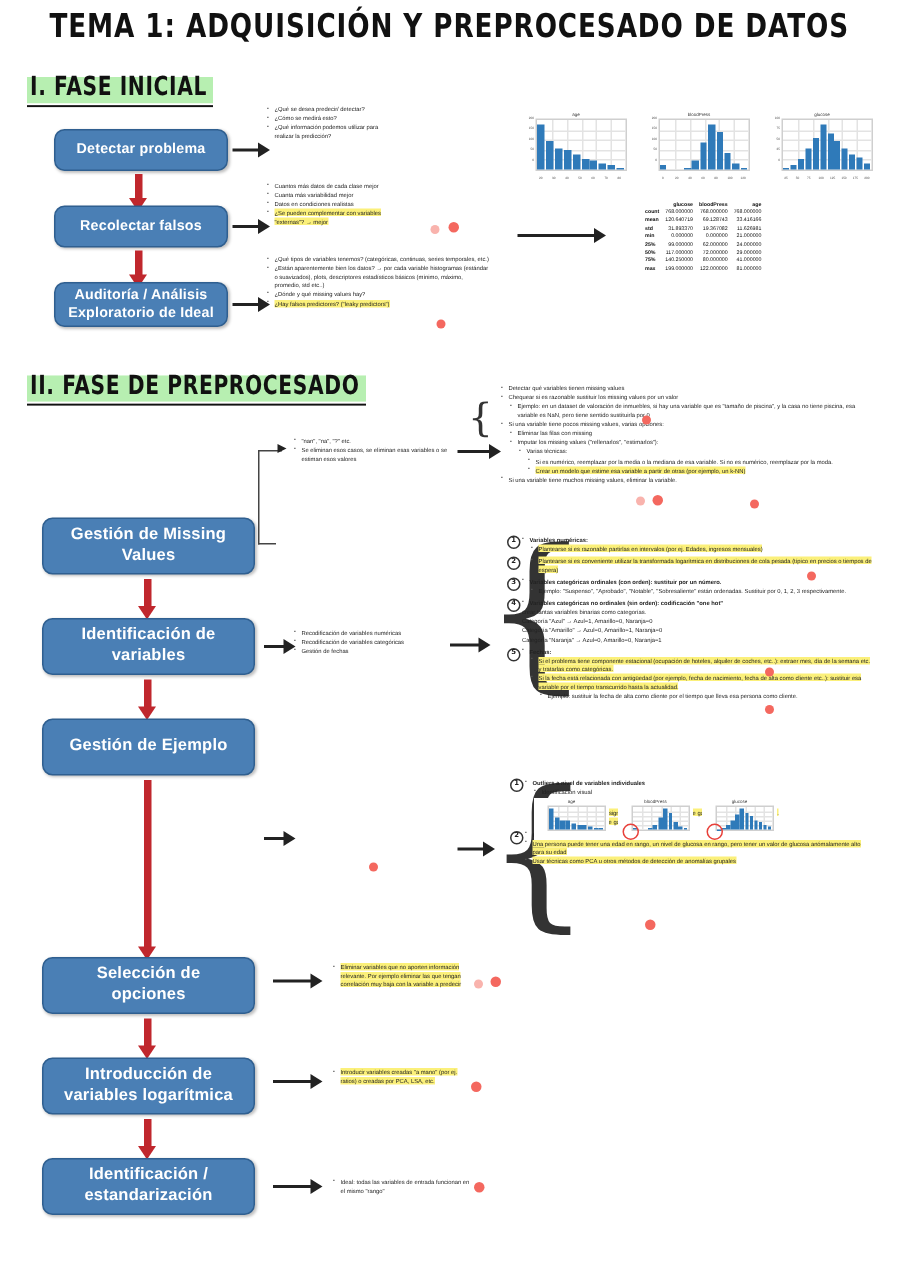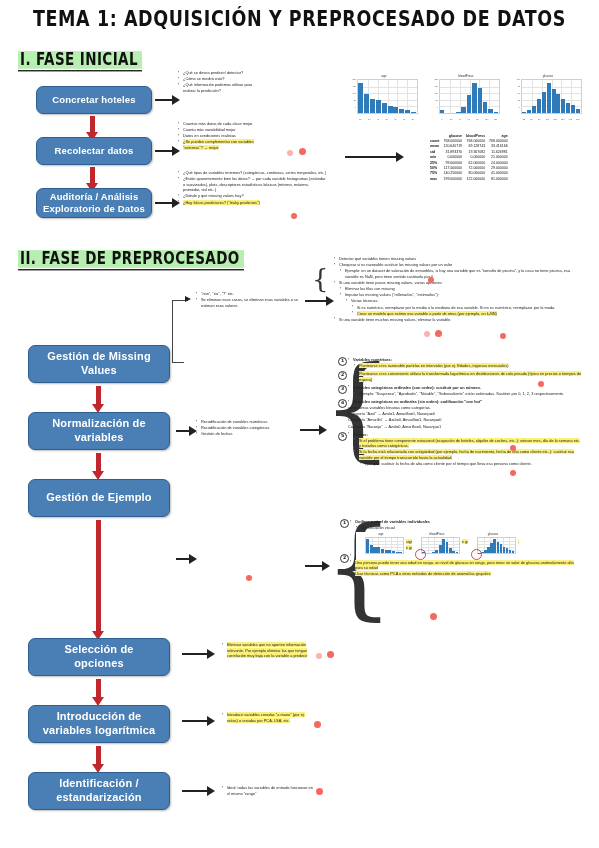--- a/index.html
+++ b/index.html
@@ -96,30 +96,30 @@
   .ocirc{position:absolute;border:.9px solid #e8403a;border-radius:50%;}
 </style>
 </head>
 <body>
 
 <div class="title">TEMA 1: ADQUISICIÓN Y PREPROCESADO DE DATOS</div>
 
 <div class="sect" id="sect1">I. FASE INICIAL</div>
 
 <div class="fbox" style="left:36px;top:86px;width:114px;height:26px;">
-  <span>Concretar hoteles</span>
+  <span>Detectar problema</span>
 </div>
 <div class="varrow" style="left:90px;top:116px;height:17px;"></div>
 <div class="fbox" style="left:36px;top:137px;width:114px;height:26px;">
-  <span>Recolectar datos</span>
+  <span>Recolectar falsos</span>
 </div>
 <div class="varrow" style="left:90px;top:167px;height:17px;"></div>
 <div class="fbox" style="left:36px;top:188px;width:114px;height:28px;white-space:pre-line;">
   <span>Auditoría / Análisis
-Exploratorio de Datos</span>
+Exploratorio de Ideal</span>
 </div>
 
 <div class="harrow" style="left:155px;top:99px;width:18px;"></div>
 <div class="harrow" style="left:155px;top:150px;width:18px;"></div>
 <div class="harrow" style="left:155px;top:202px;width:18px;"></div>
 
 <div class="blk" id="p1n0" style="left:178px;top:70px;width:78px;">
     <div class="b"><span>¿Qué se desea predecir/ detectar?</span></div>
     <div class="b"><span>¿Cómo se medirá esto?</span></div>
     <div class="b"><span>¿Qué información podemos utilizar para realizar la predicción?</span></div>
@@ -316,21 +316,21 @@
   </table>
 
 <div class="sect" id="sect2">II. FASE DE PREPROCESADO</div>
 
 <div class="fbox big" style="left:28px;top:345px;width:140px;height:36px;white-space:pre-line;">
   <span>Gestión de Missing
 Values</span>
 </div>
 <div class="varrow" style="left:96px;top:386px;height:19px;"></div>
 <div class="fbox big" style="left:28px;top:412px;width:140px;height:36px;white-space:pre-line;">
-  <span>Normalización de
+  <span>Identificación de
 variables</span>
 </div>
 <div class="varrow" style="left:96px;top:453px;height:19px;"></div>
 <div class="fbox big" style="left:28px;top:479px;width:140px;height:36px;white-space:pre-line;">
   <span>Gestión de Ejemplo</span>
 </div>
 <div class="varrow" style="left:96px;top:520px;height:112px;"></div>
 
 <div class="fbox big" style="left:28px;top:638px;width:140px;height:36px;white-space:pre-line;">
   <span>Selección de

